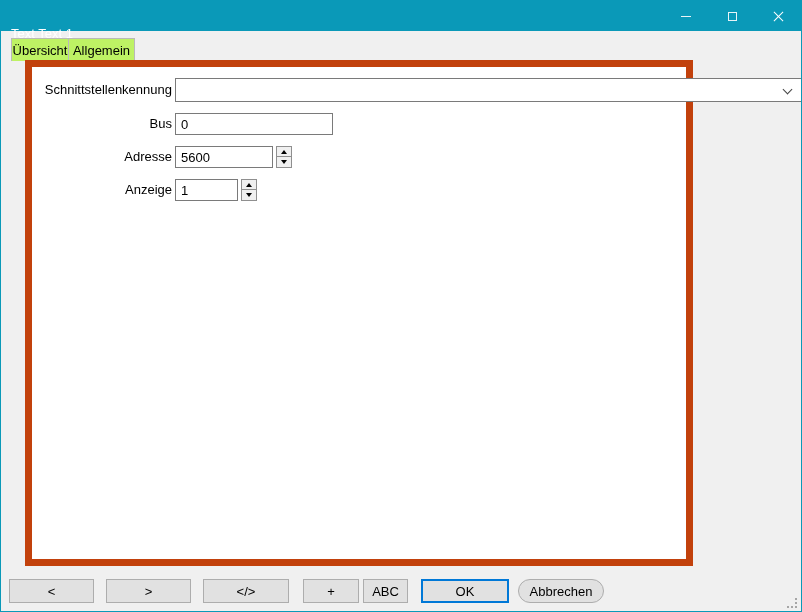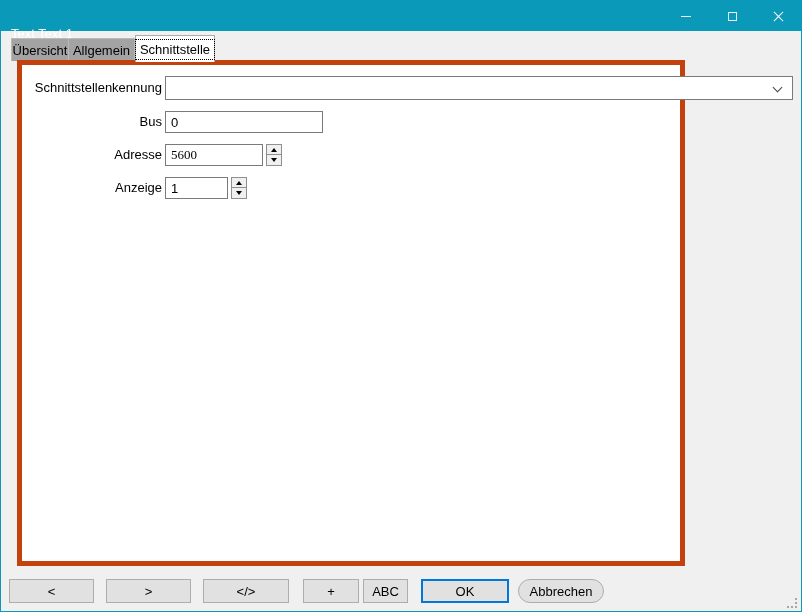--- a/index.html
+++ b/index.html
@@ -23,34 +23,34 @@
   .max-glyph { width:9px; height:9px; border:1px solid #e8f4f7; }
   .close-glyph { position:relative; width:11px; height:11px; }
   .close-glyph::before, .close-glyph::after {
     content:""; position:absolute; left:-1px; top:5px; width:13px; height:1px; background:#fff;
   }
   .close-glyph::before { transform:rotate(45deg); }
   .close-glyph::after  { transform:rotate(-45deg); }
 
   
   .tab {
-    position:absolute; top:37px; height:23px; background:#a3a3a3;
+    position:absolute; top:37px; height:23px; background:#bef264;
     border:1px solid #b9b9b9; border-bottom:none; z-index:0;
     display:flex; align-items:center; justify-content:center;
   }
   .tab-1 { left:10px;  width:58px; }
   .tab-2 { left:67px;  width:67px; }
   .tab-3 { left:134px; width:80px; }
   .tab.active { top:34px; height:27px; background:#fff; z-index:3; border-color:#ababab; }
   .tab.active .focus-rect { border:1px dotted #000; padding:2px 4px; }
 
   
   .panel {
-    position:absolute; left:16px; top:59px; width:668px; height:506px;
-    background:#fff; border:5px solid #c2410c; z-index:1;
+    position:absolute; left:24px; top:59px; width:668px; height:506px;
+    background:#fff; border:7px solid #c2410c; z-index:1;
   }
 
   .flabel { position:absolute; left:10px; width:130px; text-align:right; height:22px; line-height:22px; }
   .lbl-row1 { top:12px; }
   .lbl-row2 { top:46px; }
   .lbl-row3 { top:79px; }
   .lbl-row4 { top:112px; }
 
   .combobox {
     position:absolute; left:143px; top:11px; width:628px; height:24px;
@@ -60,21 +60,21 @@
     position:absolute; right:11px; top:7px; width:7px; height:7px;
     border-right:1px solid #444; border-bottom:1px solid #444;
     transform:rotate(45deg);
   }
 
   .tfield {
     position:absolute; height:22px; background:#fff; border:1px solid #7a7a7a;
     font-family:"Liberation Sans", sans-serif; font-size:13px; padding:0 5px; outline:none;
   }
   .fld-bus     { left:143px; top:46px;  width:158px; }
-  .fld-adresse { left:143px; top:79px;  width:98px;font-family:Liberation Serif, serif;  }
+  .fld-adresse { left:143px; top:79px;  width:98px;  }
   .fld-anzeige { left:143px; top:112px; width:63px;  }
 
   .spinner { position:absolute; width:16px; height:22px; }
   .spn-adresse { left:244px; top:79px; }
   .spn-anzeige { left:209px; top:112px; }
   .spinbtn {
     width:16px; height:11px; background:#f0f0f0; border:1px solid #8f8f8f;
     display:flex; align-items:center; justify-content:center; cursor:default;
   }
   .spinbtn + .spinbtn { margin-top:0; border-top:none; }
@@ -126,23 +126,20 @@
       </div>
     </div>
   </div>
 
   <div class="tab tab-1">
     <span>Übersicht</span>
   </div>
   <div class="tab tab-2">
     <span>Allgemein</span>
   </div>
-  <div class="tab tab-3 active">
-    <span class="focus-rect">Schnittstelle</span>
-  </div>
 
   <div class="panel">
 
     <div class="flabel lbl-row1">Schnittstellenkennung</div>
     <div class="combobox">
       <span></span>
       <span class="chevron-down"></span>
     </div>
 
     <div class="flabel lbl-row2">Bus</div>

